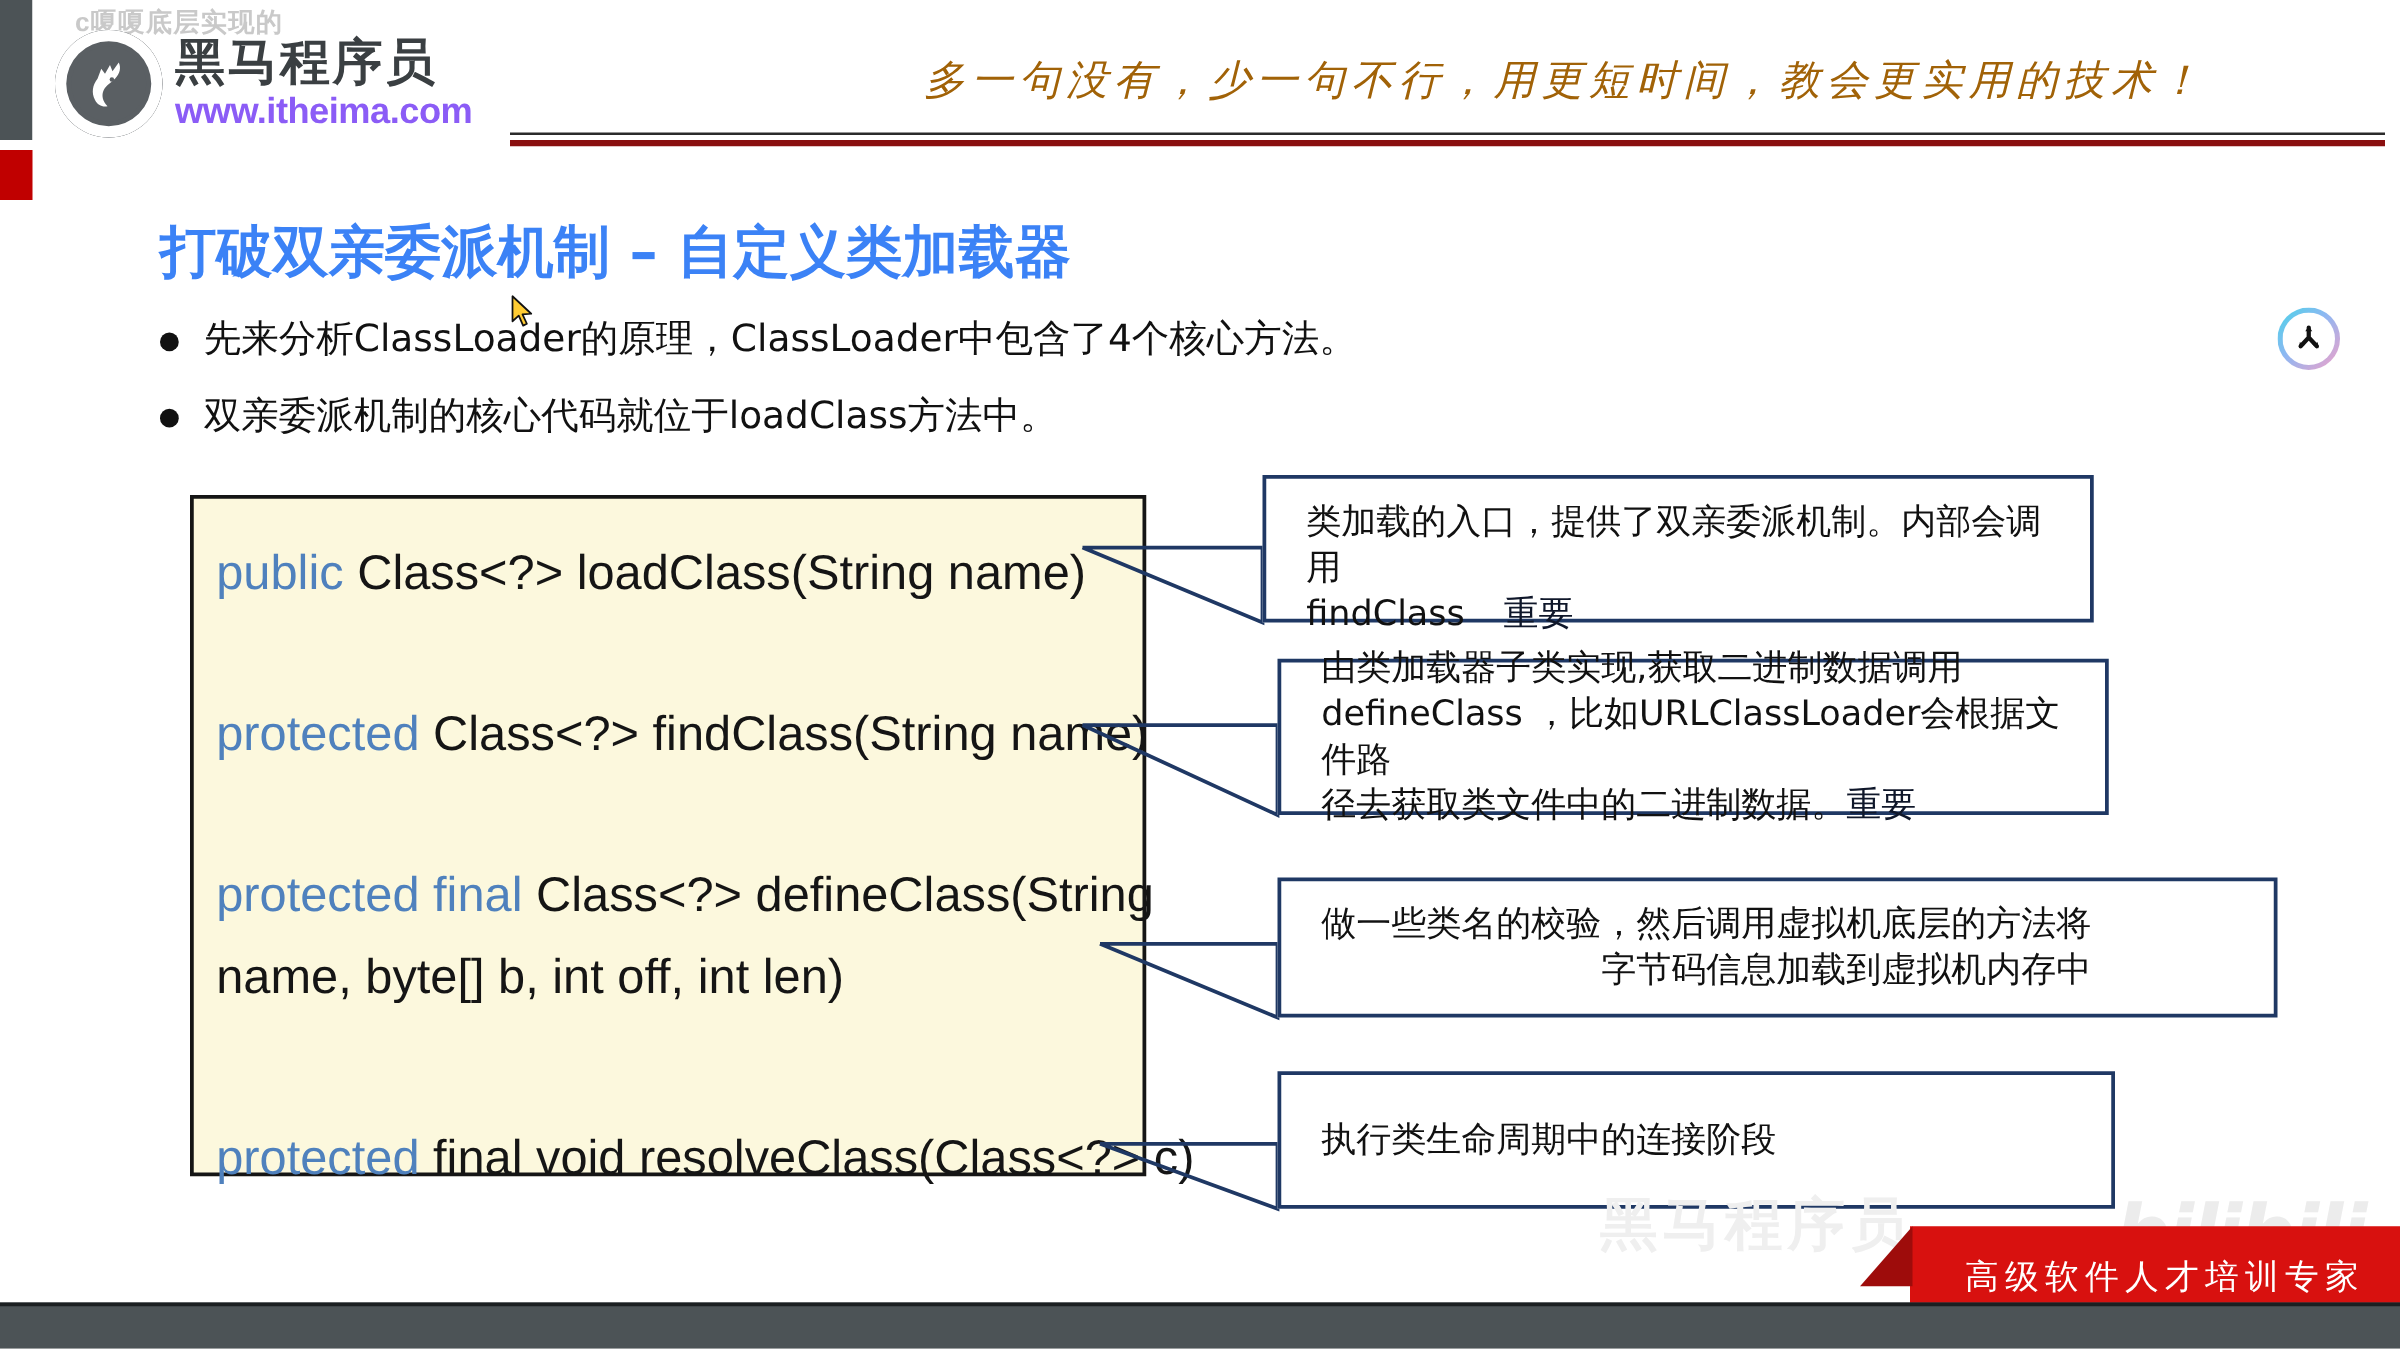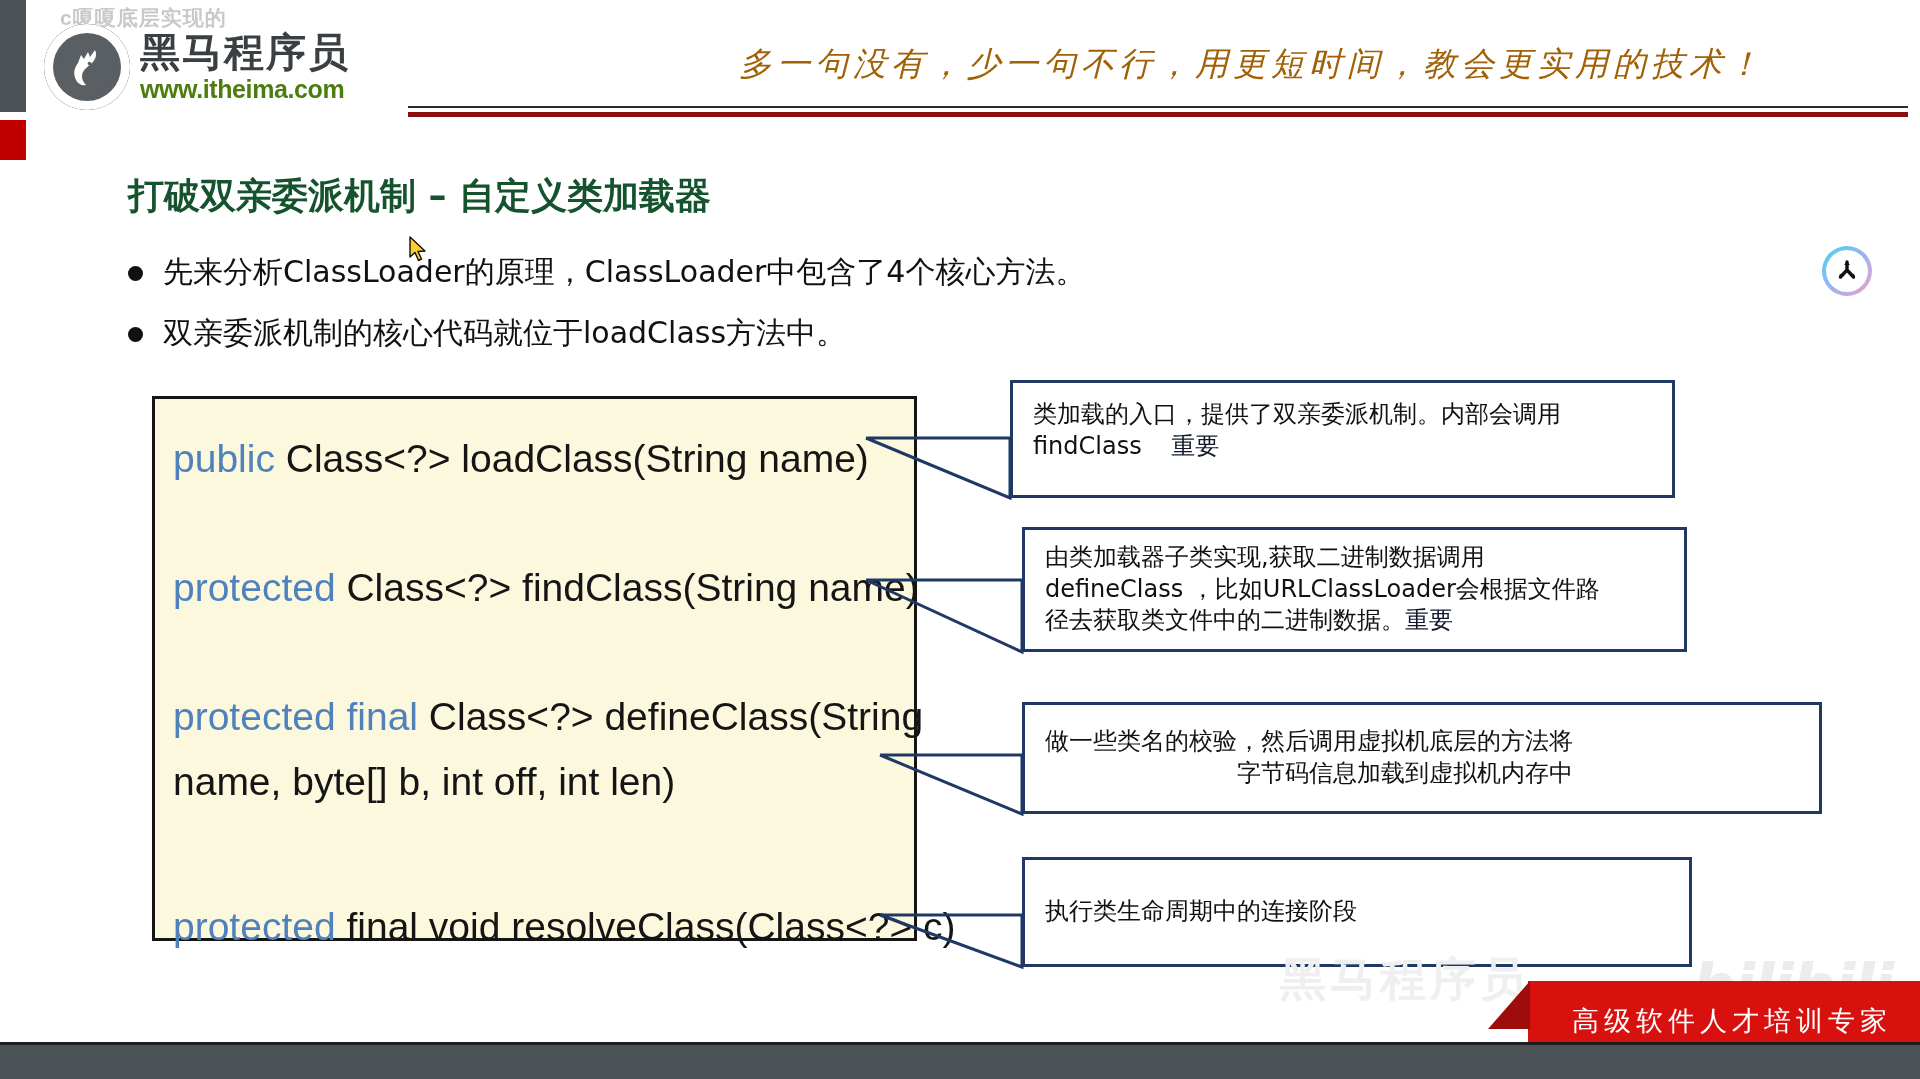--- a/index.html
+++ b/index.html
@@ -82,23 +82,23 @@
   .logo-mark svg { display:block; }
   .logo-text { display: flex; flex-direction: column; line-height: 1; }
   .logo-cn {
     font-size: 40px;
     font-weight: bold;
     color: #3a3f42;
     letter-spacing: 2px;
     font-family: "DejaVu Sans", sans-serif;
   }
   .logo-url {
-    font-size: 25px;
-    font-weight: bold;
-    color: #4d7c0f;
+    font-size: 29px;
+    font-weight: bold;
+    color: #8b5cf6;
     letter-spacing: -0.4px;
     margin-top: 5px;
     font-family: "Liberation Sans", sans-serif;
   }
   .slogan {
     position: absolute;
     left: 735px; top: 42px;
     font-size: 33px;
     color: #a16207;
     letter-spacing: 5px;
@@ -116,23 +116,23 @@
     position: absolute;
     left: 404px; top: 106px;
     width: 1500px; height: 2px;
     background: #2b2b2b;
   }
 
   
   .page-title {
     position: absolute;
     left: 128px; top: 172px;
-    font-size: 36px;
-    font-weight: bold;
-    color: #14532d;
+    font-size: 45px;
+    font-weight: bold;
+    color: #3b82f6;
     white-space: nowrap;
     font-family: "DejaVu Sans", sans-serif;
   }
   .bullet-list {
     position: absolute;
     left: 128px; top: 252px;
     width: 1300px;
   }
   .bullet-row {
     display: flex;
@@ -179,22 +179,22 @@
   .cl-3 { top: 296px; }
   .cl-4 { top: 361px; }
   .cl-5 { top: 490px; margin-top: 16px; }
 
   
   .anno {
     position: absolute;
     background: #ffffff;
     border: 3px solid #1f3864;
     box-sizing: border-box;
-    padding: 14px 20px;
-    font-size: 24px;
+    padding: 14px 32px;
+    font-size: 28px;
     line-height: 1.32;
     color: #111111;
     font-family: "DejaVu Sans", sans-serif;
   }
   .anno .hl { color: #0f172a; }
   .anno-1 { left: 1010px; top: 380px; width: 665px; height: 118px; }
   .anno-2 { left: 1022px; top: 527px; width: 665px; height: 125px; display:flex; align-items:center;}
   .anno-3 { left: 1022px; top: 702px; width: 800px; height: 112px; display:flex; align-items:center;text-align:right;}
   .anno-4 { left: 1022px; top: 857px; width: 670px; height: 110px; display:flex; align-items:center;}
   .anno-1 .body { margin-top: 2px; }

